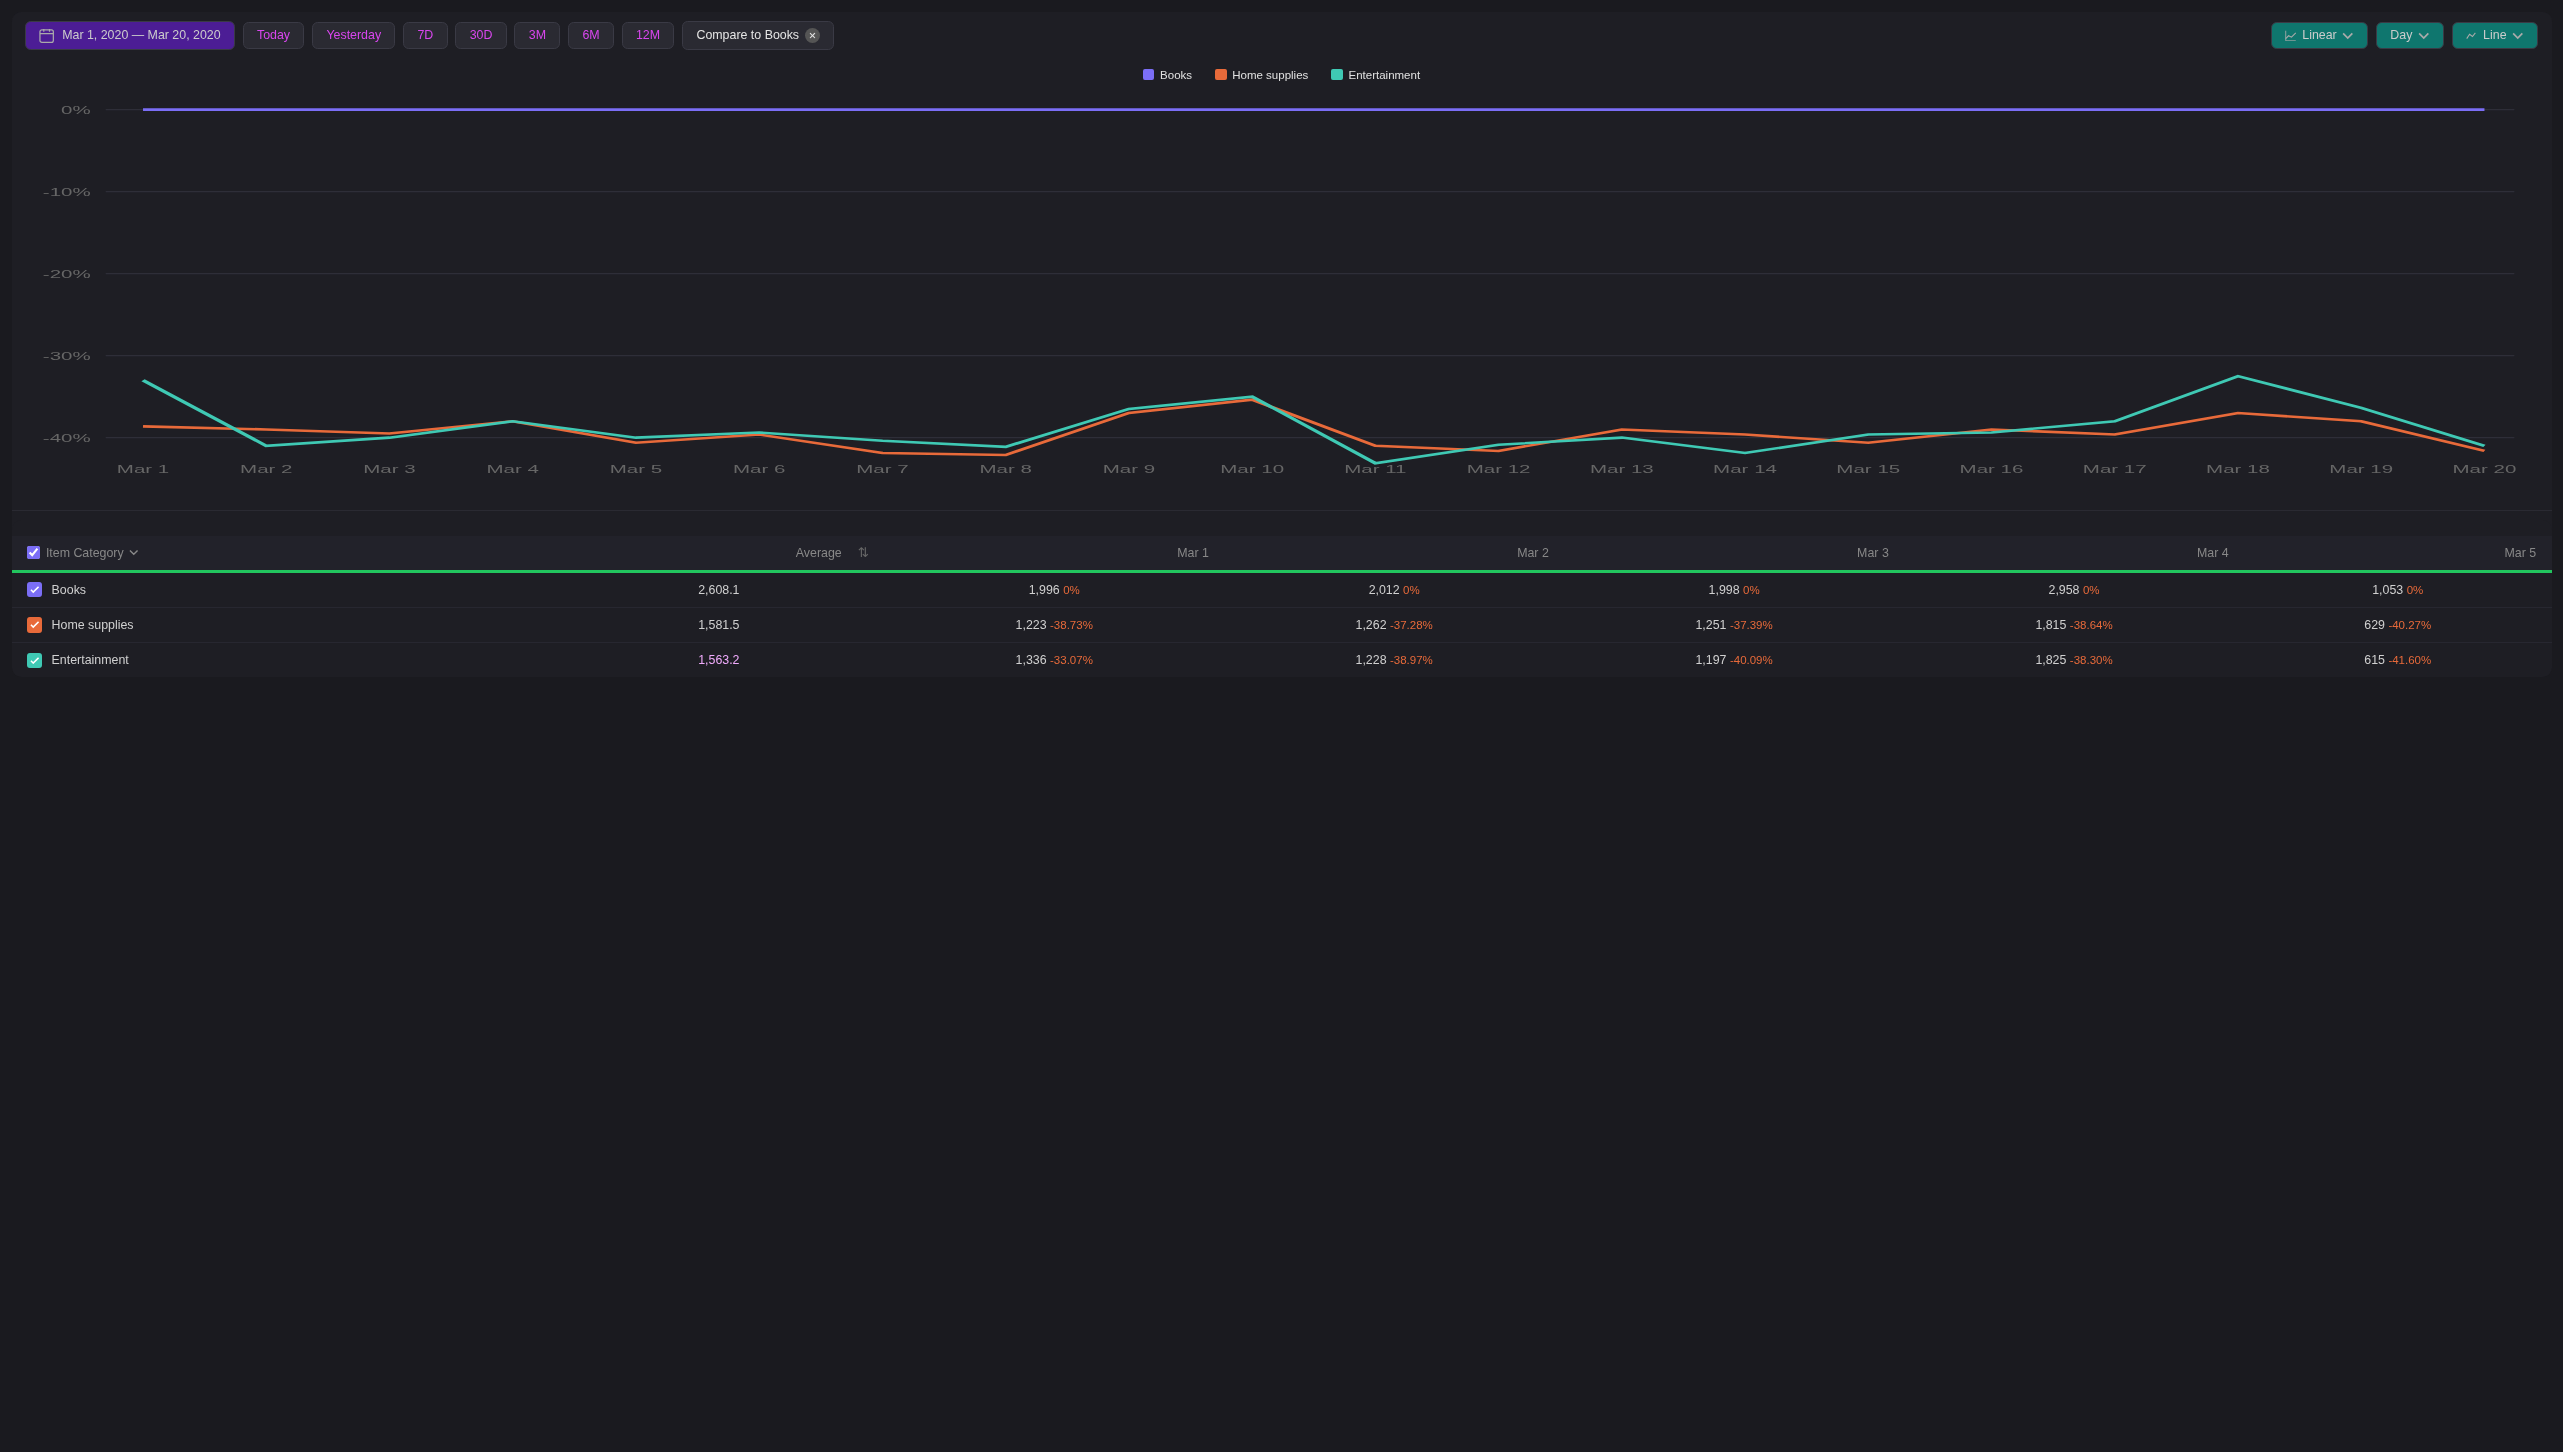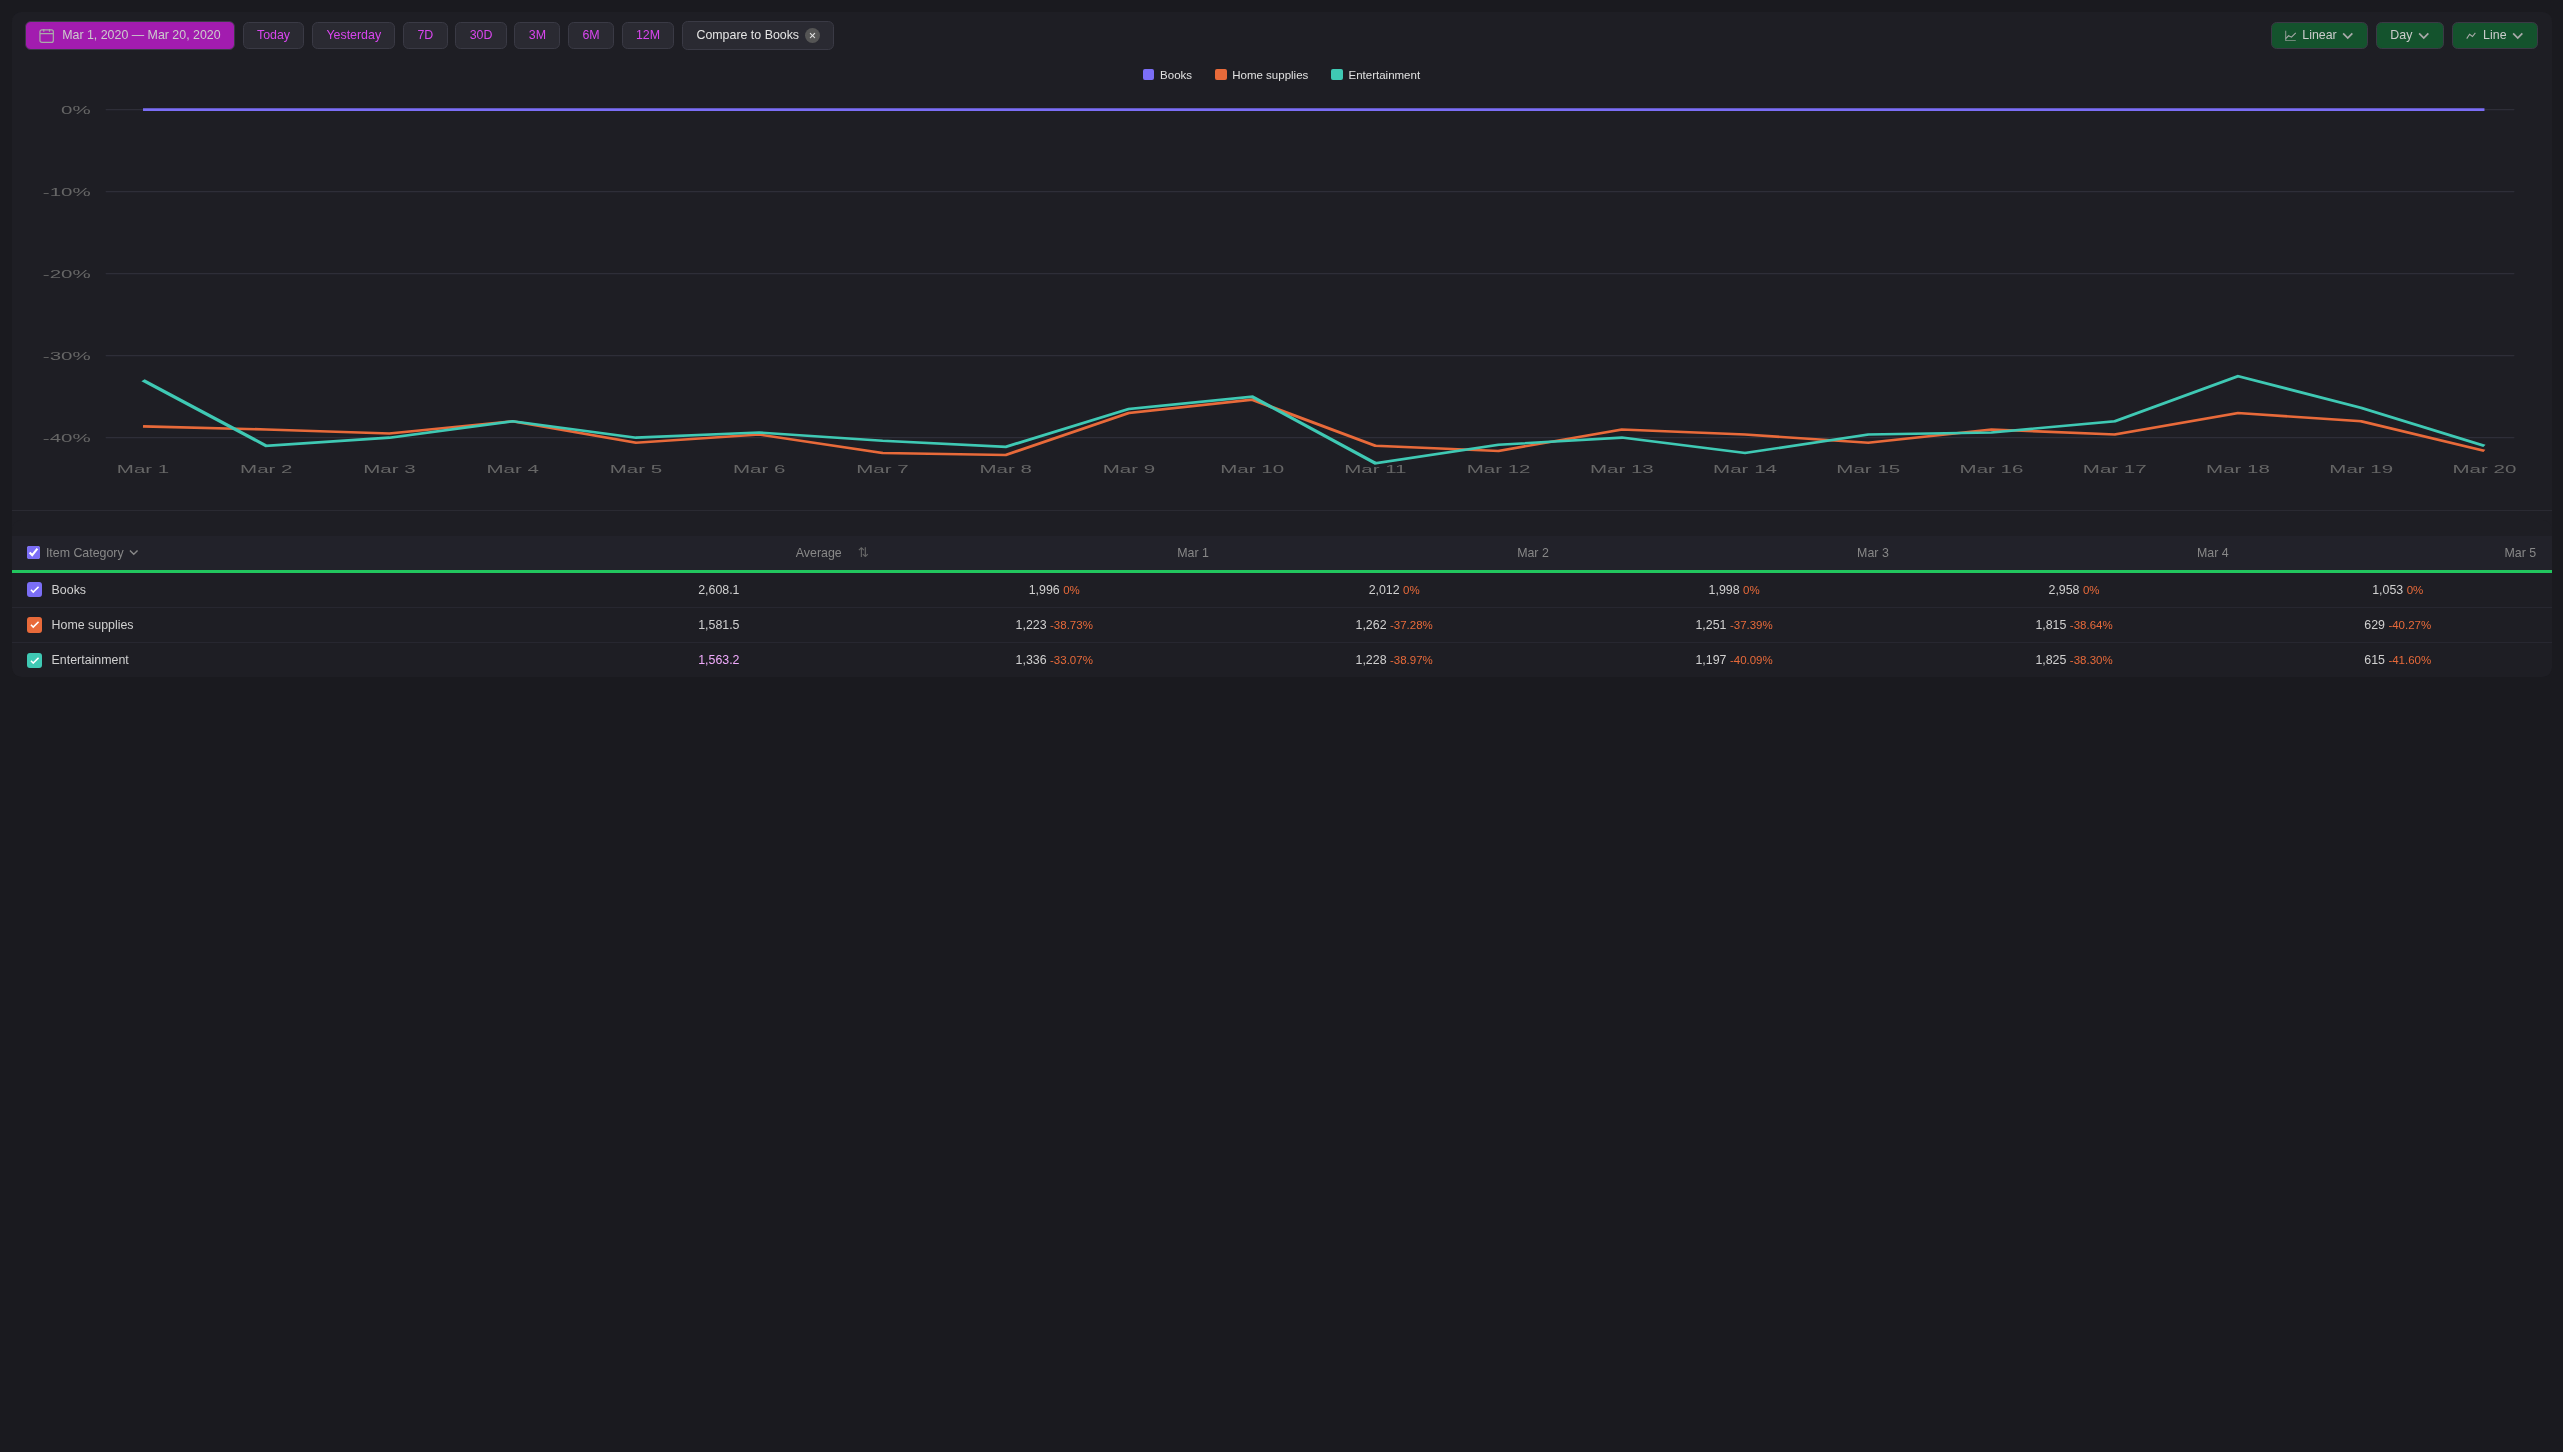--- a/index.html
+++ b/index.html
@@ -31,21 +31,21 @@
       color: #d946ef;
       padding: 5.7px 13.4px;
       font-size: 12.4px;
       cursor: pointer;
       white-space: nowrap;
     }
     .date-range-btn {
       display: flex;
       align-items: center;
       gap: 7.6px;
-      background: #a21caf;
+      background: #4c1d95;
       border: 1px solid #3a3a45;
       border-radius: 5.7px;
       color: #ccc;
       padding: 5.7px 13.4px;
       font-size: 12.4px;
       cursor: pointer;
     }
     .compare-btn {
       display: flex;
       align-items: center;
@@ -67,21 +67,21 @@
       align-items: center;
       justify-content: center;
       font-size: 9.5px;
       cursor: pointer;
     }
     .spacer { flex: 1; }
     .dropdown-btn {
       display: flex;
       align-items: center;
       gap: 5.7px;
-      background: #14532d;
+      background: #0f766e;
       border: 1px solid #3a3a45;
       border-radius: 5.7px;
       color: #ccc;
       padding: 5.7px 13.4px;
       font-size: 12.4px;
       cursor: pointer;
     }
     .dropdown-btn svg { width: 11.5px; height: 11.5px; }
 
     

